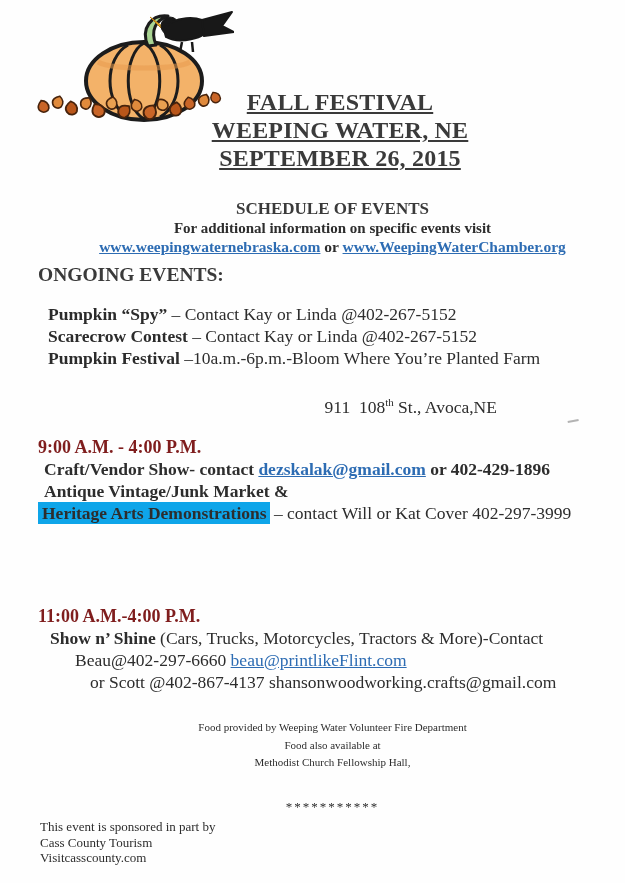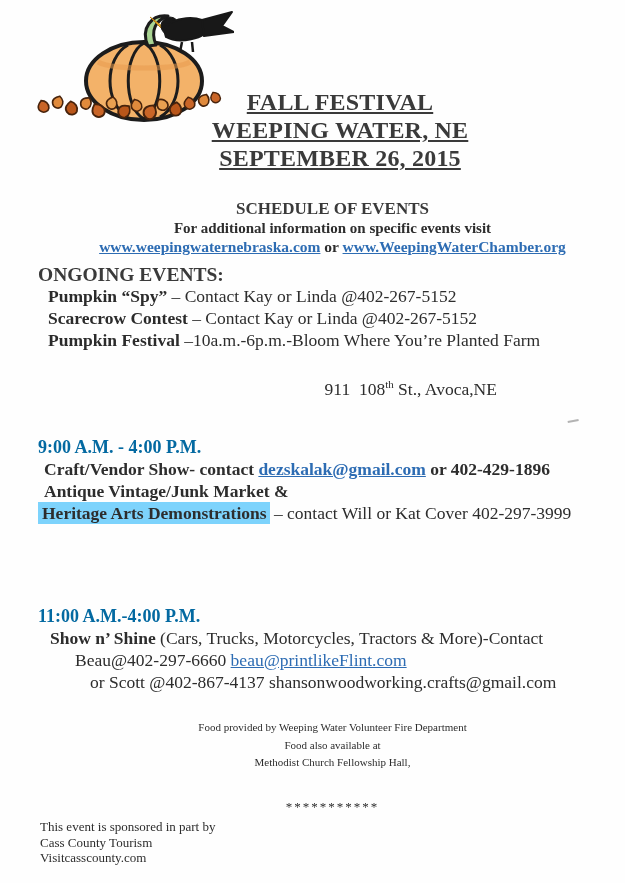--- a/index.html
+++ b/index.html
@@ -16,34 +16,34 @@
   
   #title{left:185px;top:88px;width:310px;text-align:center;
     font-size:24px;font-weight:bold;line-height:28px;color:#3a3a3a;letter-spacing:.2px;text-decoration:underline;}
   
   #schedule-head{left:40px;top:199px;width:585px;text-align:center;}
   #schedule-head .h1{font-size:17px;font-weight:bold;color:#3a3a3a;}
   #schedule-head .h2{font-size:15px;font-weight:bold;margin-top:1px;}
   #schedule-head .links{font-size:15.5px;font-weight:bold;margin-top:1px;}
   
   #ongoing-heading{left:38px;top:264px;font-size:19.5px;font-weight:bold;color:#3a3a3a;}
-  #ongoing-list{left:48px;top:285px;width:560px;font-size:17.5px;line-height:22px;}
+  #ongoing-list{left:48px;top:303px;width:560px;font-size:17.5px;line-height:22px;}
   #ongoing-list b{color:#2b2b2b;}
   .addr{padding-left:148px;white-space:pre;text-align:center;}
   sup{font-size:11px;}
   
-  .session-time{font-size:18px;font-weight:bold;color:#0369a1;}
+  .session-time{font-size:18px;font-weight:bold;color:#7f1d1d;}
   #session1{left:38px;top:436px;width:580px;font-size:17.5px;line-height:22px;}
   #session2{left:38px;top:605px;width:580px;font-size:17.5px;line-height:22px;}
   .ind1{padding-left:6px;}
   .ind2{padding-left:42px;}
   .ind3{padding-left:12px;}
   .ind4{padding-left:37px;}
   .ind5{padding-left:52px;}
-  .hl{background:#7dd3fc;font-weight:bold;padding:1px 3px 1px 4px;}
+  .hl{background:#0ea5e9;font-weight:bold;padding:1px 3px 1px 4px;}
   .b{font-weight:bold;}
   
   #food{left:40px;top:719px;width:585px;text-align:center;font-size:11px;line-height:17.5px;}
   #sponsor-stars{left:40px;top:799px;width:585px;text-align:center;font-size:13px;letter-spacing:2px;color:#2b2b2b;}
   #sponsor{left:40px;top:819px;width:585px;text-align:left;font-size:13px;line-height:15.5px;}
   
   #artifact{left:568px;top:420px;width:11px;height:4px;border-top:2px solid #9a9a9a;
     transform:rotate(-10deg);opacity:.75;}
 </style>
 </head>

